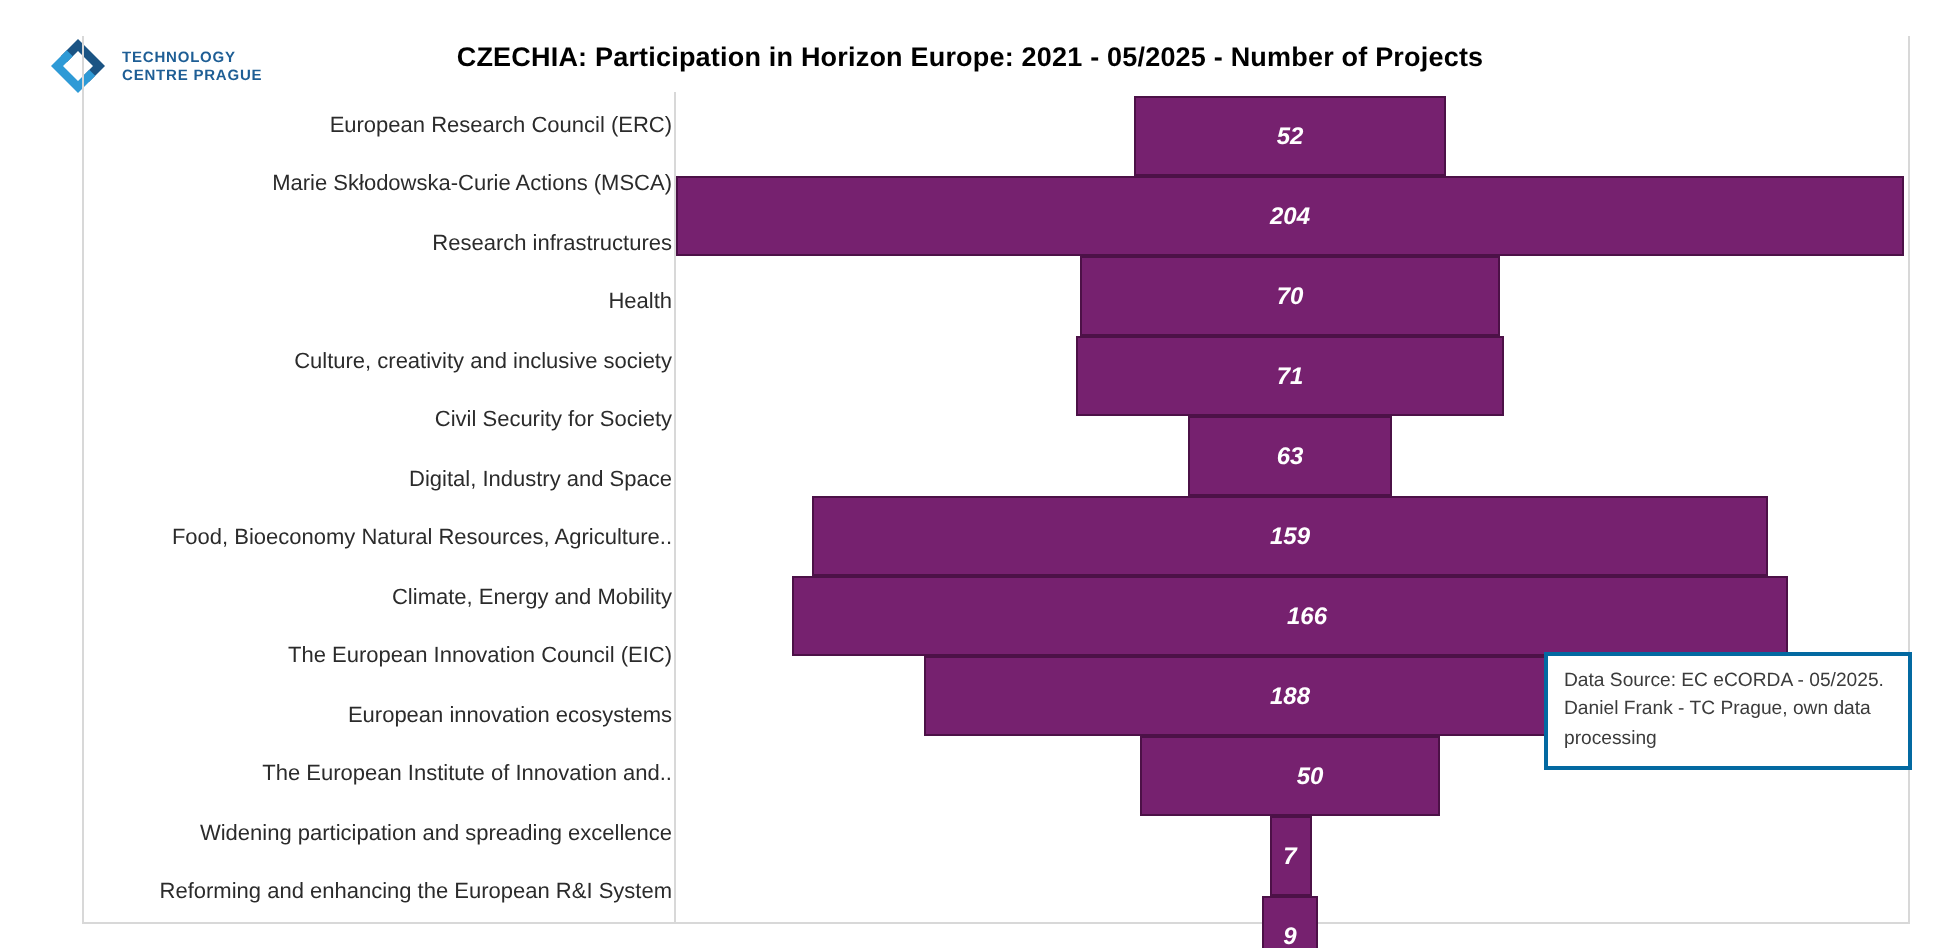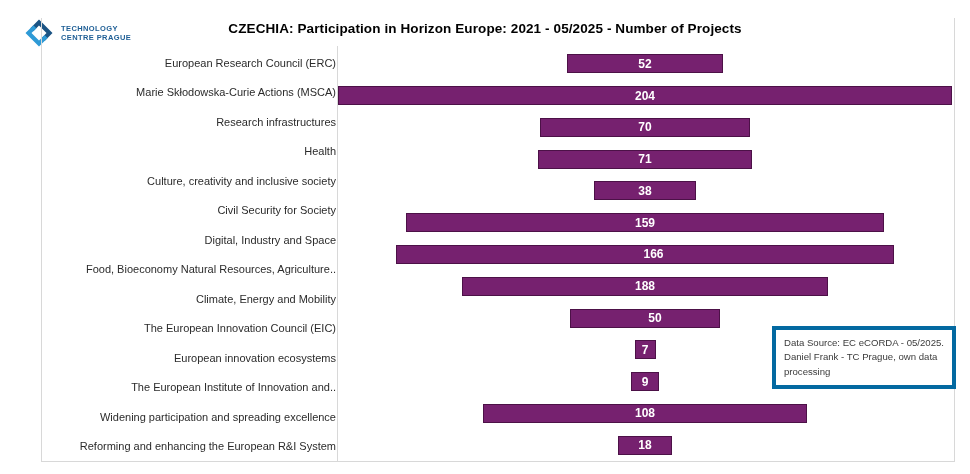--- a/index.html
+++ b/index.html
@@ -43,32 +43,32 @@
   .chart-body{position:absolute;left:42px;top:48px;width:912px;height:413px;display:flex;}
   .labels-col{width:294px;display:flex;flex-direction:column;}
   .cat-label{
     flex:1;display:flex;align-items:center;justify-content:flex-end;
     font-size:11px;color:var(--label-text);
     white-space:nowrap;
   }
   .plot-col{flex:1;display:flex;flex-direction:column;}
   .bar-row{flex:1;display:flex;align-items:center;justify-content:center;}
   .bar{
-    height:19px;background:var(--bar-fill);
+    height:40px;background:var(--bar-fill);
     border:1px solid var(--bar-border);
-    display:flex;align-items:center;justify-content:center;
+    display:flex;align-items:center;justify-content:center;font-style:italic;
   }
   .bar-value{
     font-size:12px;font-weight:bold;color:var(--value-text);
     white-space:nowrap;
   }
   
   .source-box{
     position:absolute;left:772px;top:326px;width:184px;
-    background:#fff;border:4px solid #0369a1;
+    background:#fff;border:2px solid #0369a1;
     padding:6px 8px;
     font-size:9.6px;line-height:1.5;color:#3B3B3B;
     z-index:5;
   }
 </style>
 </head>
 <body>
 
 <div class="chart">
 
@@ -123,21 +123,21 @@
             <span class="bar-value">70</span>
           </div>
         </div>
         <div class="bar-row">
           <div class="bar" style="width: 34.53%;">
             <span class="bar-value">71</span>
           </div>
         </div>
         <div class="bar-row">
           <div class="bar" style="width: 16.53%;">
-            <span class="bar-value">38</span>
+            <span class="bar-value">63</span>
           </div>
         </div>
         <div class="bar-row">
           <div class="bar" style="width: 77.32%;">
             <span class="bar-value">159</span>
           </div>
         </div>
         <div class="bar-row">
           <div class="bar" style="width: 80.72%; padding-left: 17px;">
             <span class="bar-value">166</span>

